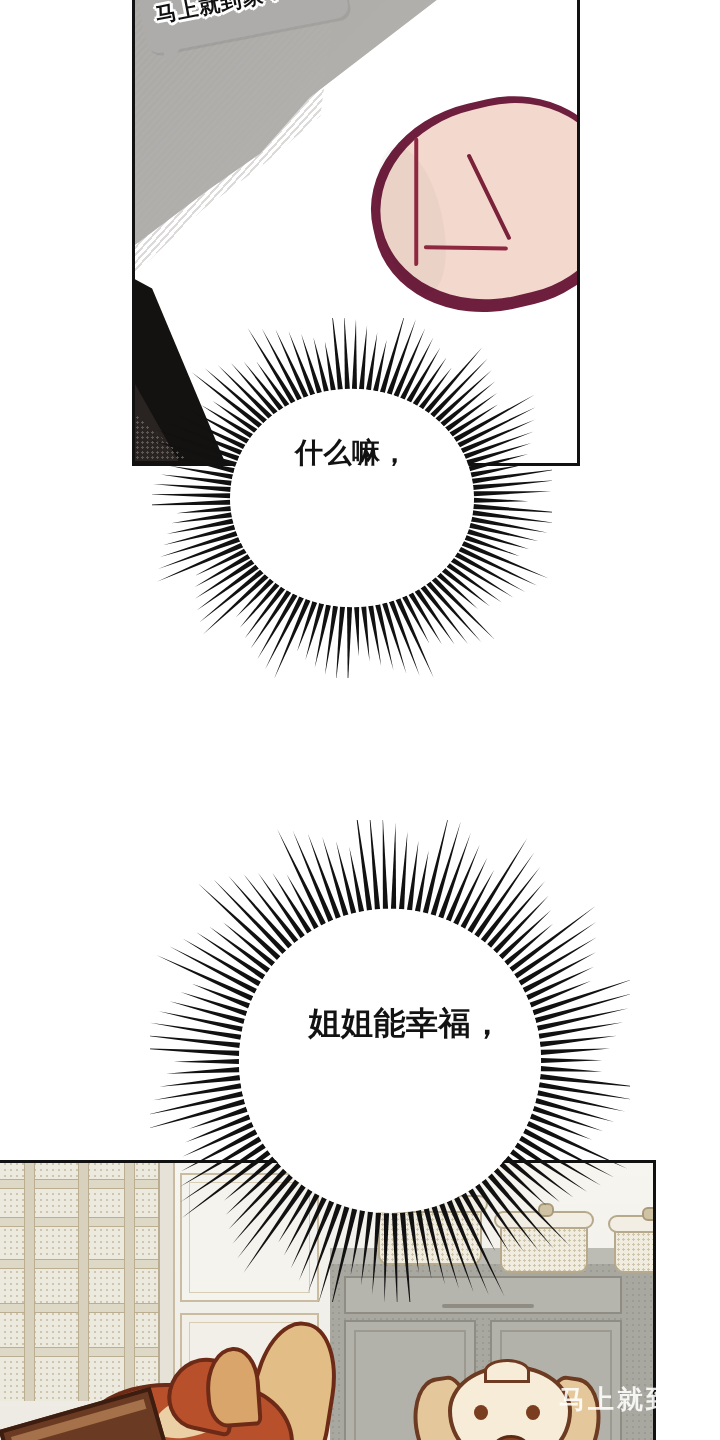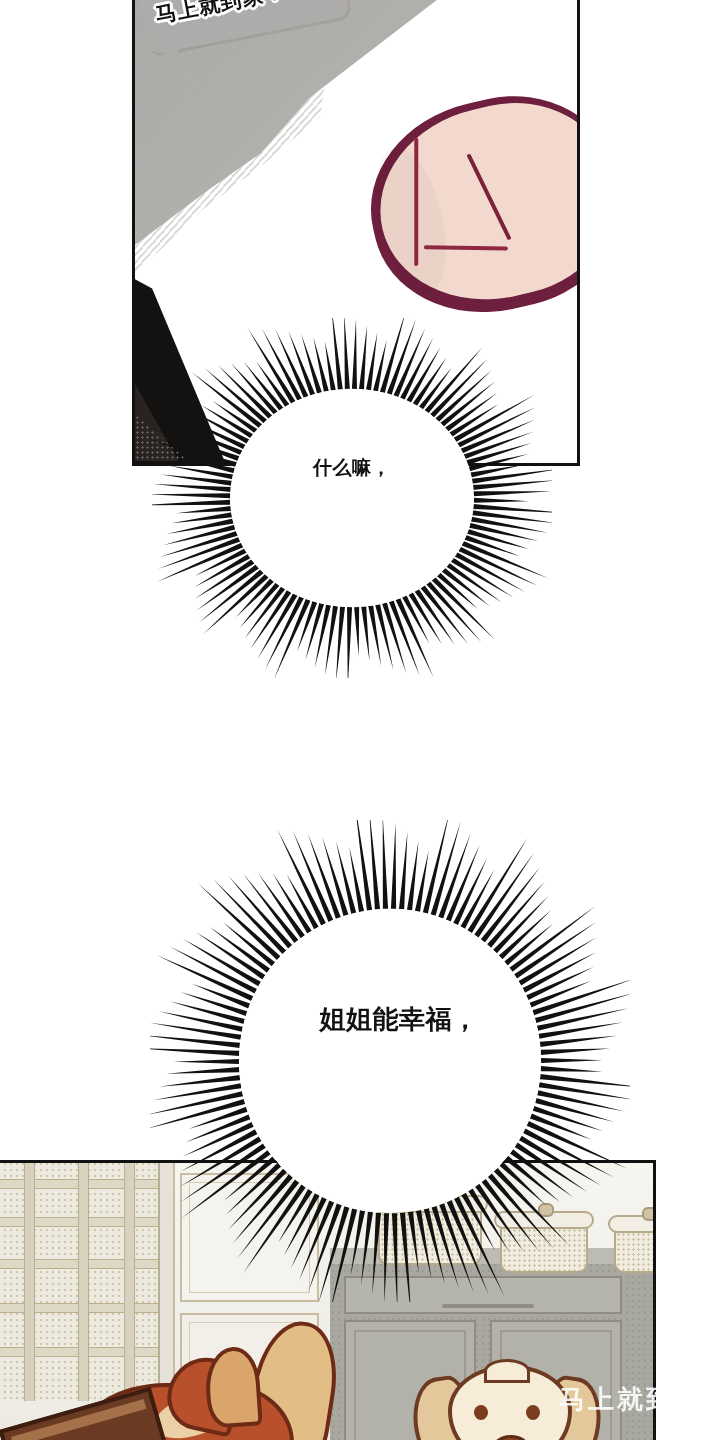--- a/index.html
+++ b/index.html
@@ -316,21 +316,21 @@
         <polygon points="310.7403040450316,135.24303484502735 308.58611423485024,130.73088832017788 383.13483809225863,101.48939241958206" fill="#111111"></polygon>
         <polygon points="313.4659674540089,141.1070847690086 311.5777801797464,136.47731708398234 381.76610385803315,113.43355534280039" fill="#111111"></polygon>
         <polygon points="315.807697945927,147.10273600686938 314.1919022356278,142.3710128299941 379.4910031193523,124.96152359601379" fill="#111111"></polygon>
         <polygon points="317.7575718460585,153.20970117269965 316.4196350409383,148.39203315741415 376.35926126601373,136.0201646878152" fill="#111111"></polygon>
         <polygon points="319.30899139834344,159.40731622949232 318.2534406530368,154.52000483936354 372.4243458437437,146.5601523886857" fill="#111111"></polygon>
         <polygon points="320.4567070901071,165.67461040970406 319.6871140542095,160.7341927594342 410.34930239192,150.5764454558457" fill="#111111"></polygon>
         <polygon points="321.19683541474944,171.99037717369418 320.7158041474853,167.01357007275948 405.29558990144983,162.1820098220525" fill="#111111"></polygon>
         <polygon points="321.52687201230196,178.33324596594215 321.3360301712129,173.33688935420096 399.4730040266586,173.15834935723913" fill="#111111"></polygon>
       </svg>
     <div class="core" style="left: 78.48px; top: 70.88px; width: 243.04px; height: 218.24px;"></div>
-    <div class="txt" style="left: 0px; width: 400px; top: 137px; font-size: 19px;">
+    <div class="txt" style="left: 0px; width: 400px; top: 116px; font-size: 28px;">
       <div>什么嘛，</div>
     </div>
   </div>
 
   <div class="burst burst-2">
     <svg class="spikes" viewBox="0 0 480 482" preserveAspectRatio="none">
         <polygon points="390.72129348995196,251.20957774033664 390.98118517015945,246.01607638628283 452.1345553078909,251.7055380577793" fill="#111111"></polygon>
         <polygon points="389.9677044176329,259.28486194228583 390.503637189347,254.11255336059787 494.9672682386152,267.6425182738413" fill="#111111"></polygon>
         <polygon points="388.78901559367944,267.3083157164738 389.5994702972315,262.17186137777963 485.30976484300857,280.0341840534488" fill="#111111"></polygon>
         <polygon points="387.18856813962344,275.2571957114577 388.2712474531033,270.171155453638 475.0894205797899,291.4682313356891" fill="#111111"></polygon>
@@ -443,21 +443,21 @@
         <polygon points="381.4443382332029,187.48907078568354 379.5349865880759,182.65229745057147 441.27845864601227,160.87049936154804" fill="#111111"></polygon>
         <polygon points="384.066822475532,195.15625316515735 382.41760055885953,190.2247151627115 486.88621552362827,157.7357623690889" fill="#111111"></polygon>
         <polygon points="386.2809336572015,202.95338462579593 384.89651636768855,197.94106093627852 483.2311631818493,173.2495669058194" fill="#111111"></polygon>
         <polygon points="388.0803956395117,210.8583633513434 386.96470725837753,205.77946195082362 478.66028155081665,188.1289139763923" fill="#111111"></polygon>
         <polygon points="389.46010765196866,218.84878182075423 388.6163107191451,213.71769940705659 473.23046677835936,202.3206481722414" fill="#111111"></polygon>
         <polygon points="390.416158750972,226.9019903247458 389.8466451005407,221.73327150844594 467.0015668540883,215.7759371311029" fill="#111111"></polygon>
         <polygon points="390.94583890581015,234.9951611688611 390.65222288608885,229.80345724500688 460.03608594673403,228.4504343476176" fill="#111111"></polygon>
         <polygon points="391.0476466805363,243.10535338104782 391.0307605780334,237.90538079847178 452.3988801036818,240.3044224699747" fill="#111111"></polygon>
       </svg>
     <div class="core" style="left: 88.96px; top: 88.68px; width: 302.08px; height: 304.64px;"></div>
-    <div class="txt" style="left: 9px; width: 480px; top: 182px; font-size: 26px;">
+    <div class="txt" style="left: 16px; width: 480px; top: 182px; font-size: 32px;">
       <div>姐姐能幸福，</div>
     </div>
   </div>
 
   <div class="panel-bottom">
     <div class="kitchen">
       <div class="wall"></div>
       <div class="wall-edge"></div>
       <div class="wall-panelA"></div>
       <div class="wall-panelB"></div>

